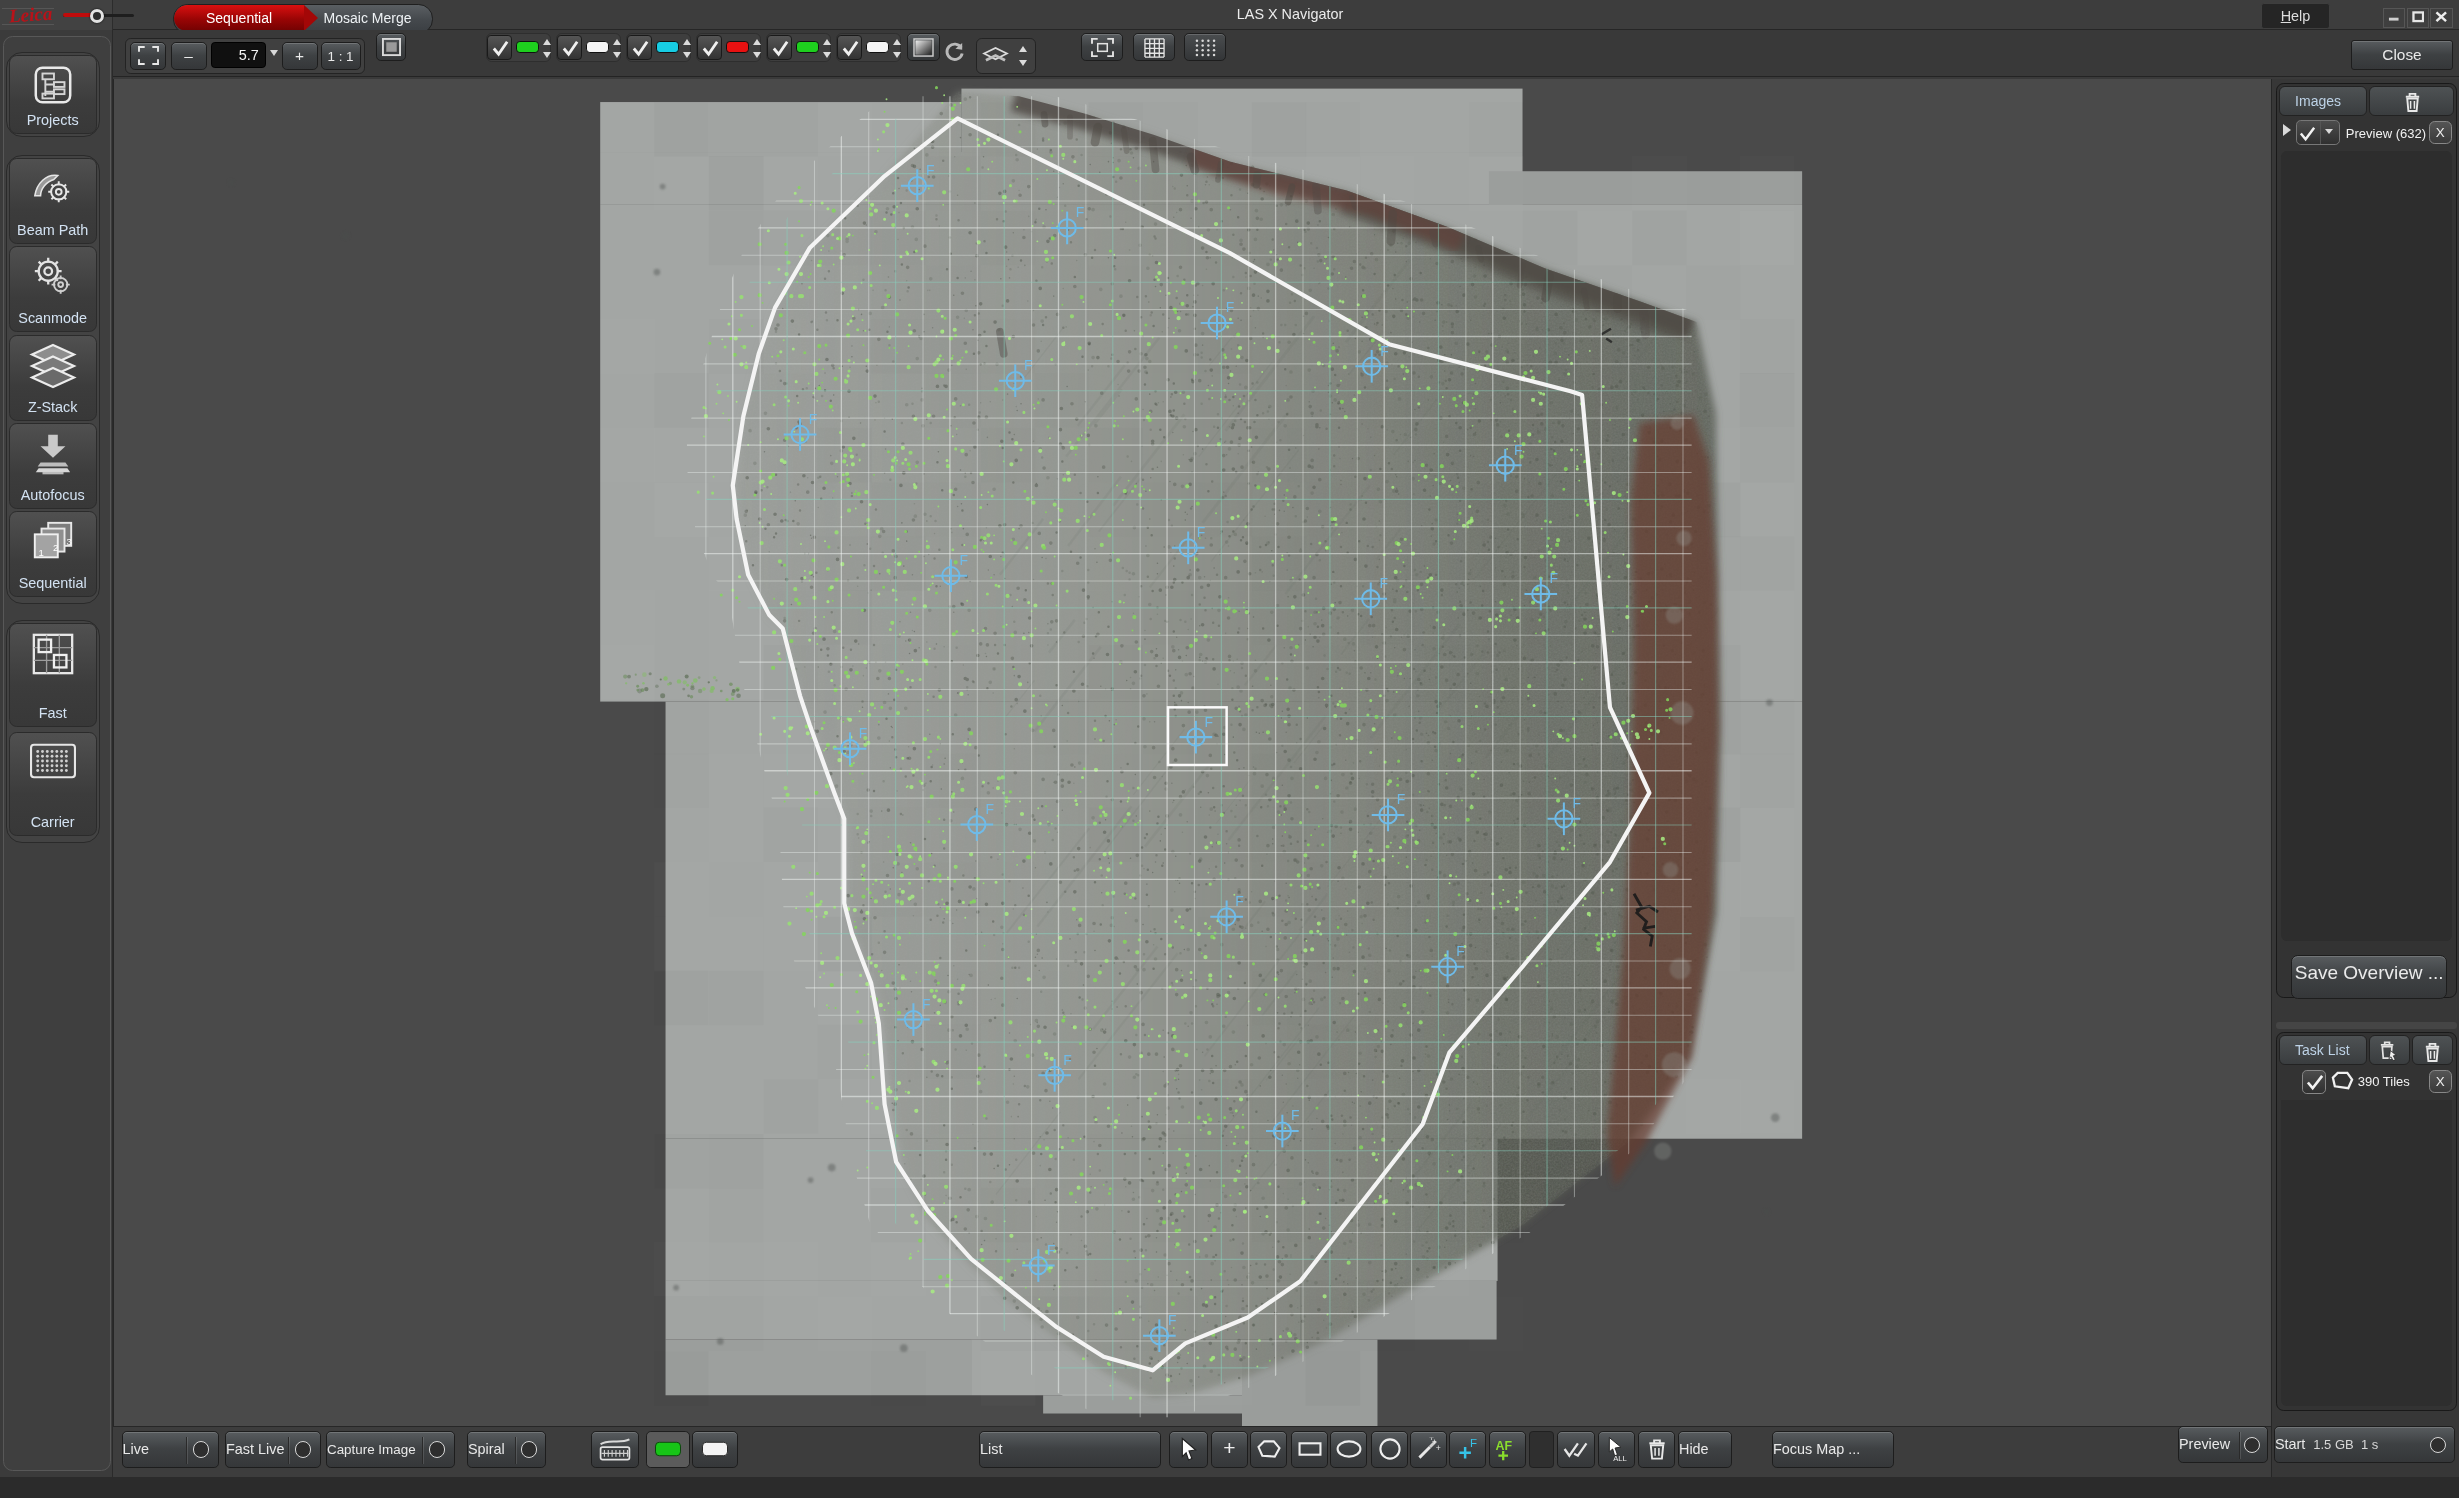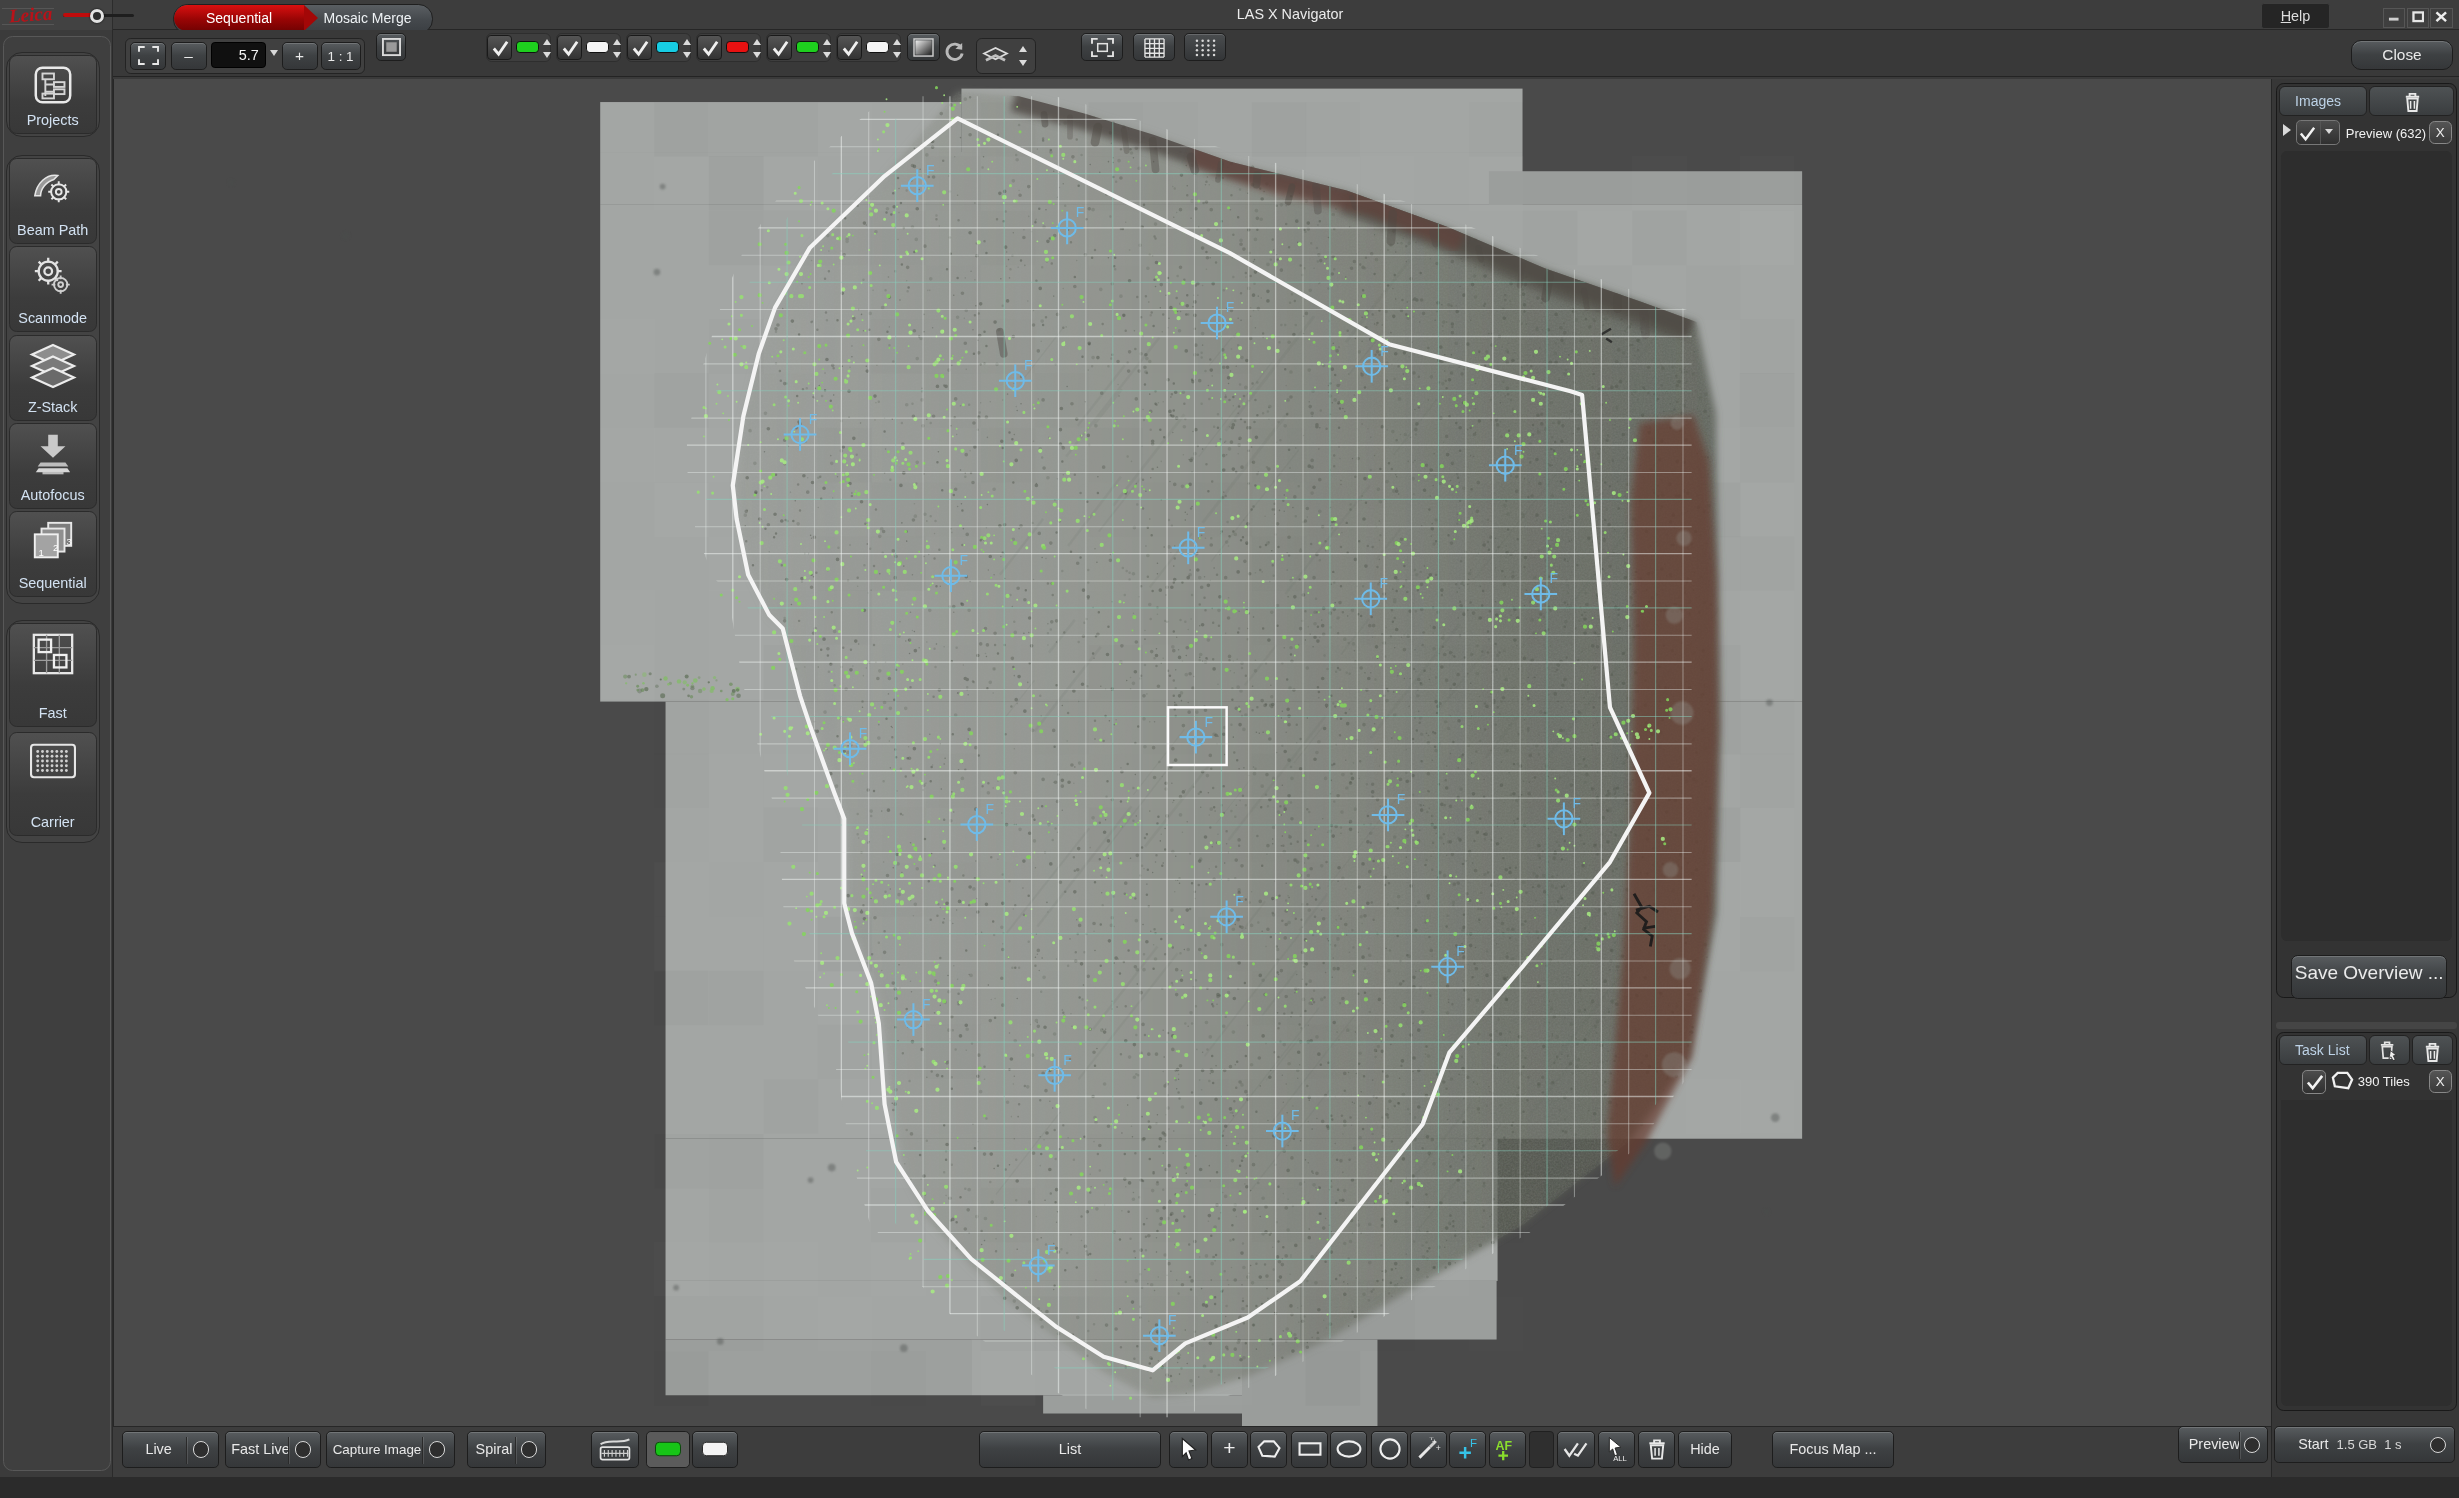--- a/index.html
+++ b/index.html
@@ -22,37 +22,37 @@
 .btn{background:linear-gradient(#585c5f,#3e4143 48%,#353739);border:1px solid #1d1d1d;border-radius:4.8px;color:#eaeaea;box-shadow:inset 0 1px 0 rgba(255,255,255,0.16)}
 .tbtn{position:absolute;top:2.9px;height:28px;font-size:15.4px;text-align:center}
 .vbox{position:absolute;top:3.8px;height:26px;background:#101010;border:1px solid #000;border-radius:3.8px;color:#f2f2f2;font-size:14.4px;text-align:right;line-height:25px;padding-right:5.8px}
 .chkgrp{position:absolute;top:2.9px;width:65px;height:29px;background:#3e3e3e;border:1px solid #2e2e2e;border-radius:5.8px}
 .chk{position:absolute;left:0;top:1px;width:25px;height:25px;background:linear-gradient(#555,#333);border:1px solid #1a1a1a;border-radius:3.8px}
 .chk svg{position:absolute;left:1.9px;top:1.9px}
 .swatch{position:absolute;left:29px;top:6.7px;width:23px;height:12.5px;border-radius:3.8px;border:1px solid #111}
 .spin{position:absolute;left:56px;top:2.9px;width:9.6px;height:23px}
 .spin:before{content:"";position:absolute;left:0;top:1.9px;border-left:4.8px solid transparent;border-right:4.8px solid transparent;border-bottom:6.7px solid #dcdcdc}
 .spin:after{content:"";position:absolute;left:0;bottom:1.9px;border-left:4.8px solid transparent;border-right:4.8px solid transparent;border-top:6.7px solid #dcdcdc}
-#closebtn{position:absolute;left:2238px;top:9.6px;width:102px;height:30px;font-size:15.4px;line-height:28px;text-align:center;border-radius:10px}
+#closebtn{position:absolute;left:2238px;top:9.6px;width:102px;height:30px;font-size:15.4px;line-height:28px;text-align:center;border-radius:3px}
 #sidebar{position:absolute;left:0;top:30px;width:113px;height:1447px;background:#3b3b3b;border-right:1px solid #2a2a2a}
 #sidebar .panel{position:absolute;left:2.9px;top:5.8px;width:108px;height:1435px;background:#3f3f3f;border:1px solid #585858;border-radius:9.6px}
 .sgroup{position:absolute;left:5.8px;width:94px;background:#434343;border:1px solid #2a2a2a;border-radius:16px}
 .sitem{position:absolute;left:1.9px;width:88px;height:86px;background:linear-gradient(#505050,#3c3c3c 60%,#383838);border:1px solid #2b2b2b;border-radius:7.7px}
 .sitem .lbl{position:absolute;left:0;bottom:4.8px;width:100%;text-align:center;font-size:14.4px;color:#d3e2f2}
 .sitem svg{position:absolute;left:50%;top:6.7px;transform:translateX(-50%)}
 #canvas{position:absolute;left:113px;top:79px;width:2158px;height:1347px;background:#4a4a4a;border-left:1px solid #272727}
 #rightcol{position:absolute;left:2271px;top:79px;width:188px;height:1398px;background:#373737;border-left:1px solid #262626;z-index:5}
 .rpanel{position:absolute;left:3.8px;width:181px;background:#333333;border:1px solid #191919;border-radius:7.7px}
 .rhead{position:absolute;left:1.9px;top:1.9px;height:30px;background:linear-gradient(#4e5254,#3a3d3f);border:1px solid #222;border-radius:5.8px;color:#bdd2e6;font-size:14px;line-height:28px;padding-left:15.4px}
 .rheadbtn{position:absolute;top:1.9px;height:30px;background:linear-gradient(#4e5254,#3a3d3f);border:1px solid #222;border-radius:5.8px}
 .xbtn{position:absolute;width:23px;height:23px;background:linear-gradient(#555,#3a3a3a);border:1px solid #888;border-radius:5.8px;color:#eee;font-size:13.4px;text-align:center;line-height:21px}
 #bottombar{position:absolute;left:113px;top:1426px;width:2158px;height:51px;background:#3d3d3d;border-top:1px solid #272727}
 #bottomstrip{position:absolute;left:0;top:1477px;width:2459px;height:22px;background:#2b2b2b}
 .bbtn{position:absolute;top:3.8px;height:37px;font-size:14.4px;color:#e9e9e9}
-.bbtn .tx{position:absolute;left:0;top:0;height:100%;width:100%;text-align:center;line-height:35px}
+.bbtn .tx{position:absolute;left:0;top:0;height:100%;width:100%;line-height:35px}
 .radio{position:absolute;top:9.6px;width:16.3px;height:16.3px;border-radius:50%;border:1.9px solid #d8d8d8;background:#2e2e2e}
 .rdiv{position:absolute;top:4.8px;width:1px;height:27px;background:#2a2a2a;box-shadow:1px 0 0 rgba(255,255,255,0.12)}
 .ibtn{position:absolute;top:3.8px;width:37px;height:37px}
 .ibtn svg{position:absolute;left:50%;top:50%;transform:translate(-50%,-50%)}
 </style></head>
 <body>
 <div id="titlebar">
  <div id="tb-left">
   <div class="tb-line" style="left:1.9px;top:7.7px;width:52px"></div>
   <div class="tb-line" style="left:1.9px;top:24px;width:52px"></div>

